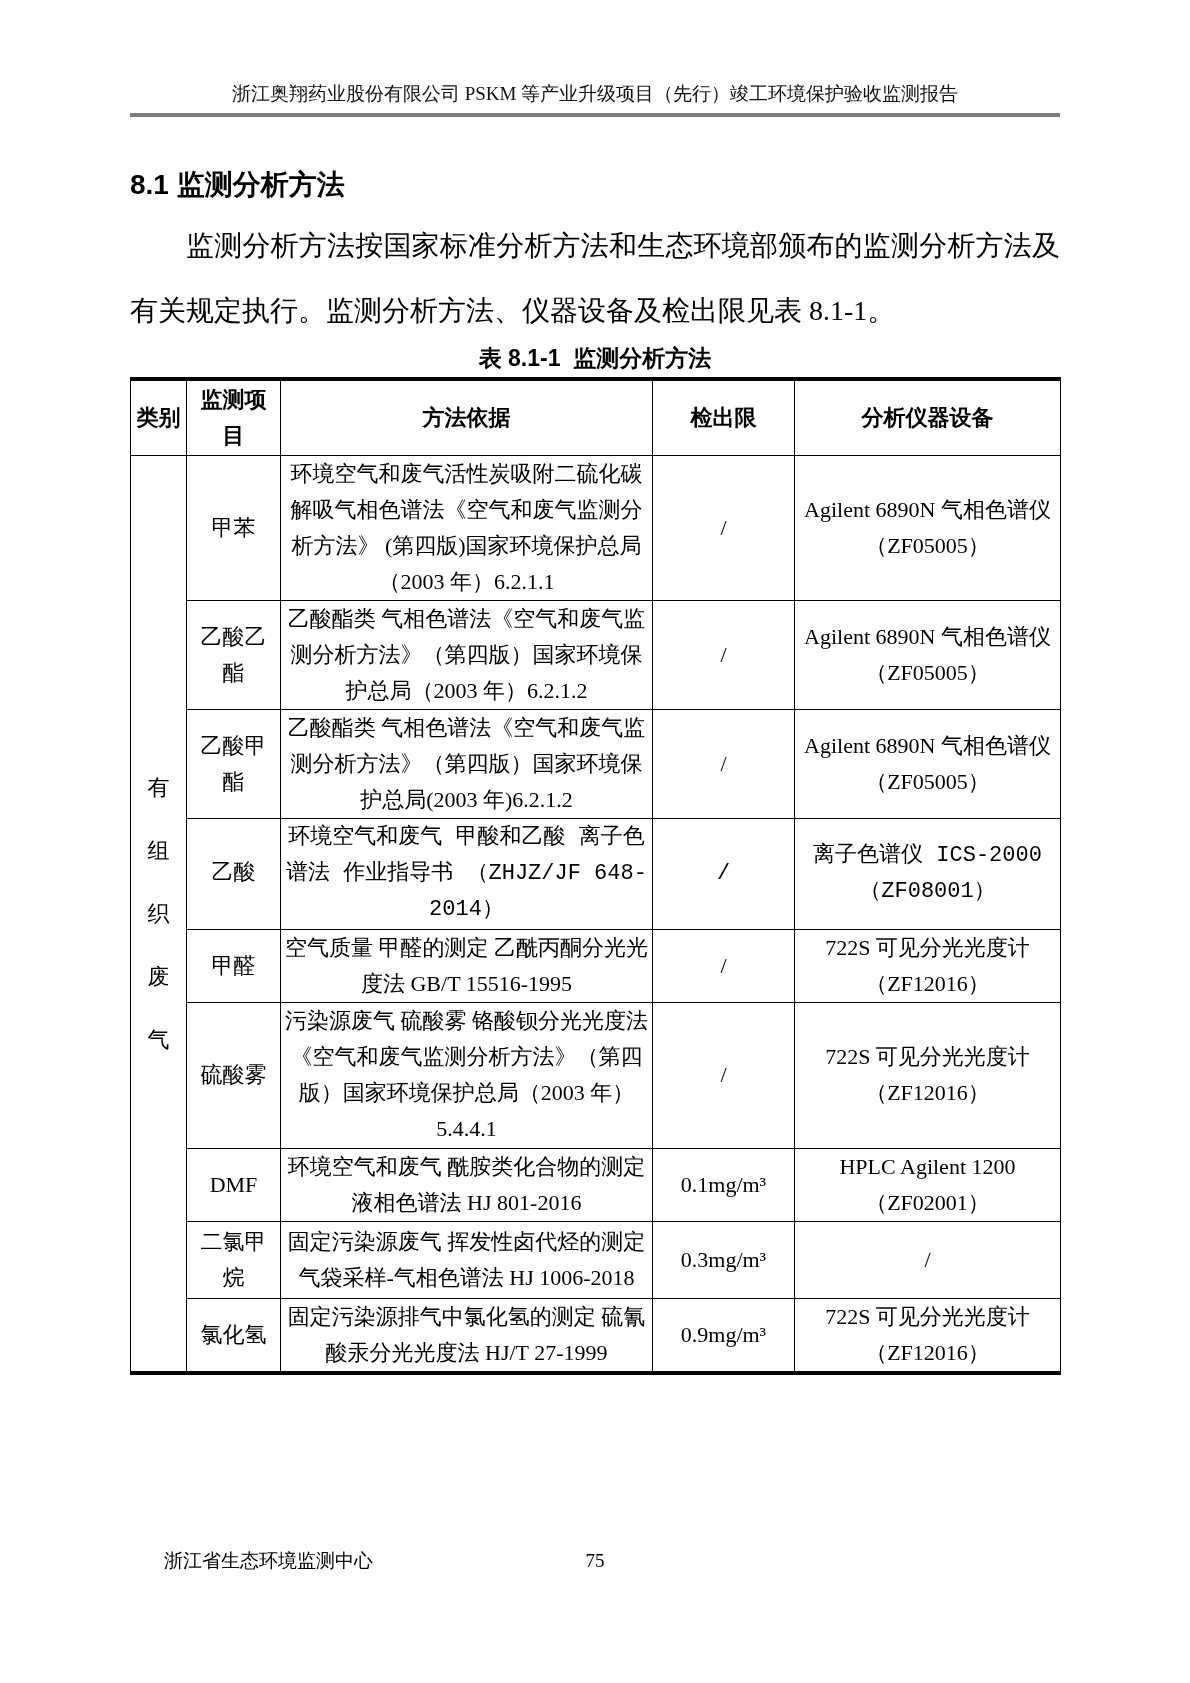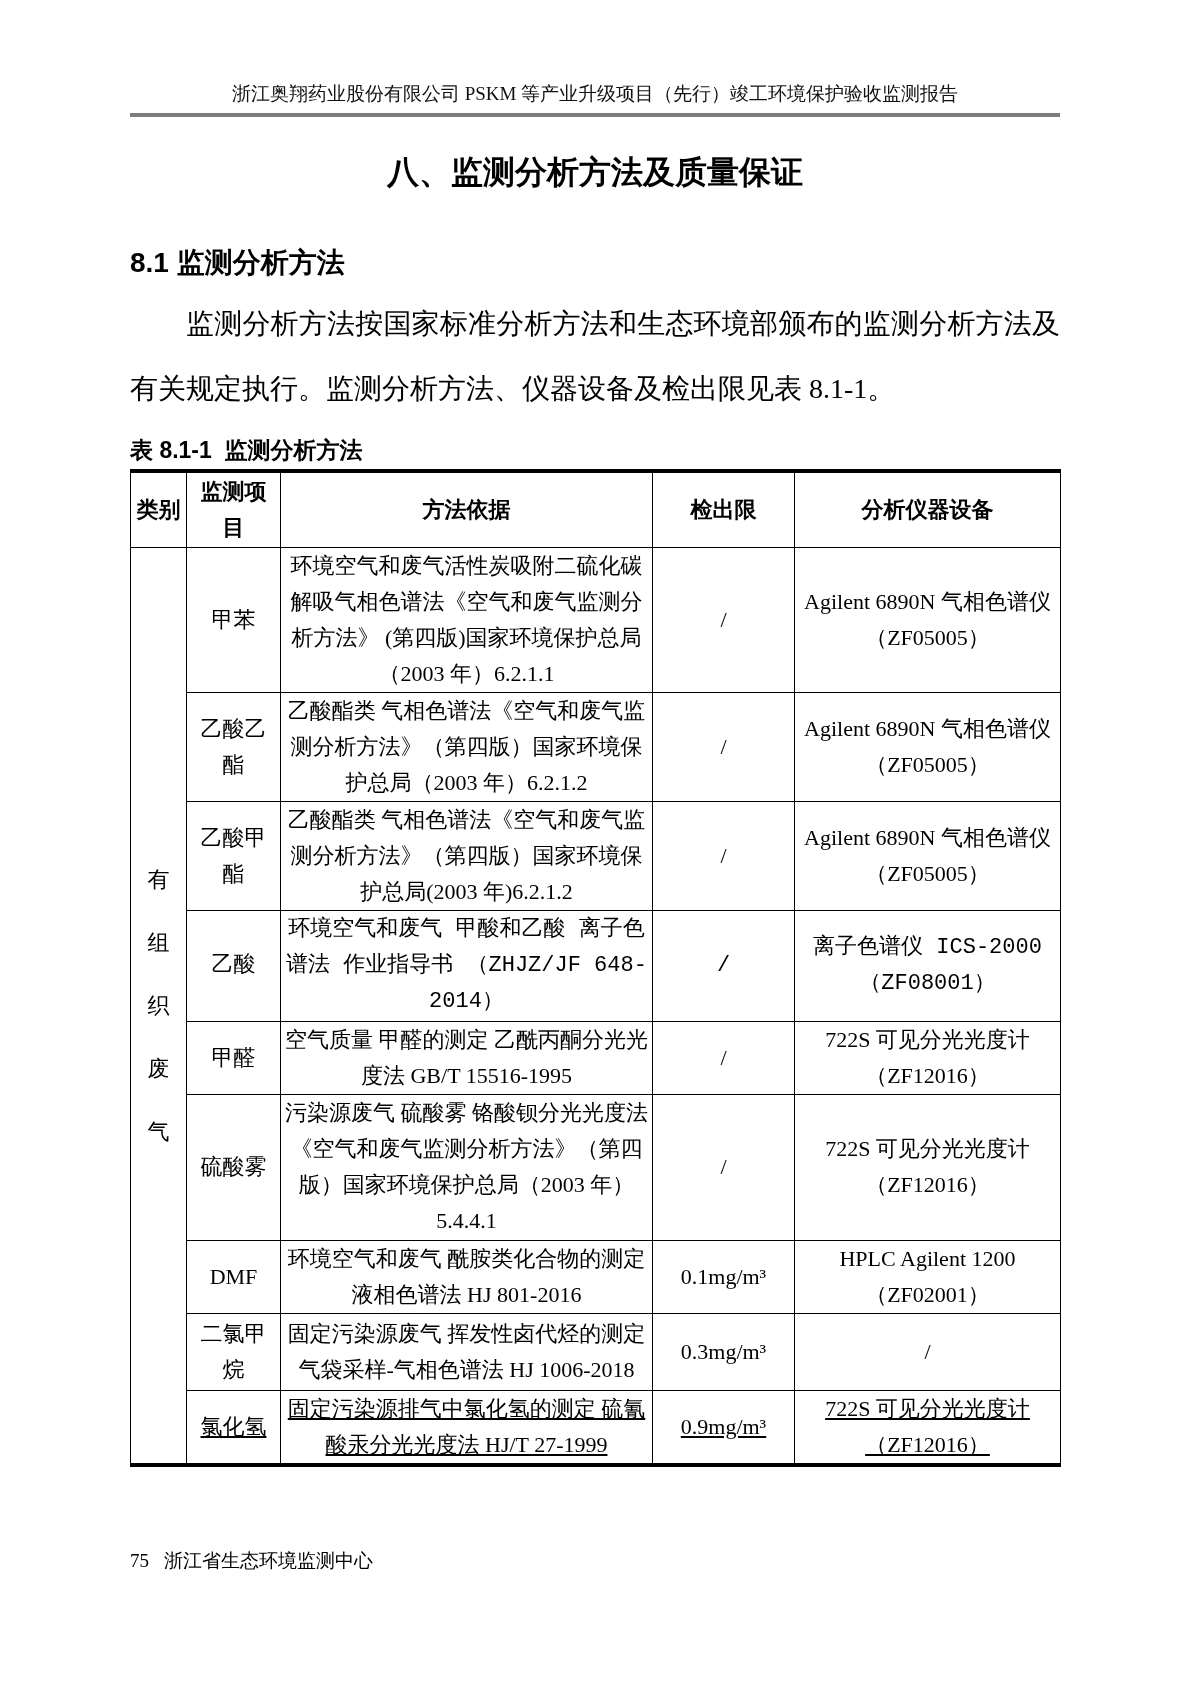--- a/index.html
+++ b/index.html
@@ -44,26 +44,25 @@
     text-align: left;
   }
   .body-paragraph {
     margin-top: 8px;
     font-size: 28px;
     line-height: 65px;
     text-align: justify;
     text-indent: 56px;
   }
   .table-caption {
-    margin-top: 14px;
     font-family: "Liberation Sans", "DejaVu Sans", sans-serif;
     font-weight: bold;
     font-size: 23px;
     line-height: 30px;
-    text-align: left;
+    text-align: center;
     white-space: pre-wrap;
   }
   table.methods {
     margin-top: 4px;
     width: 930px;
     table-layout: fixed;
     border-collapse: collapse;
     border-top: 4px solid #000;
     border-bottom: 4px solid #000;
     border-left: 1px solid #000;
@@ -92,49 +91,48 @@
   td.c3 { padding: 0 3px; }
   tr.hrow  { height: 76px;  }
   tr.row0  { height: 145px; }
   tr.row1  { height: 108px; }
   tr.row2  { height: 109px; }
   tr.row3  { height: 111px; font-family: Liberation Mono, monospace; }
   tr.row4  { height: 72px;  }
   tr.row5  { height: 146px; }
   tr.row6  { height: 69px;  }
   tr.row7  { height: 77px;  }
-  tr.row8  { height: 73px; text-decoration: underline;  }
+  tr.row8  { height: 73px;  }
   .vert {
     width: 1em;
     margin: 0 auto;
     line-height: 63px;
     word-break: break-all;
     text-align: center;
   }
   .footer {
     position: absolute;
     top: 1549px;
     left: 130px;
     width: 930px;
     font-size: 19px;
     line-height: 24px;
   }
   .footer-left { position: absolute; left: 34px; top: 0; }
-  .footer-page { position: absolute; left: 0; right: 0; top: 0; }
+  .footer-page { position: absolute; left: 0; right: 0; top: 0; text-align: center; }
 </style>
 </head>
 <body>
 
 <div class="page">
   <div class="content">
 
     <div class="page-header-text">浙江奥翔药业股份有限公司 PSKM 等产业升级项目（先行）竣工环境保护验收监测报告</div>
     <div class="header-rule"></div>
 
-    <div class="chapter-title">八、监测分析方法及质量保证</div>
 
     <div class="section-heading">8.1 监测分析方法</div>
 
     <p class="body-paragraph">监测分析方法按国家标准分析方法和生态环境部颁布的监测分析方法及有关规定执行。监测分析方法、仪器设备及检出限见表 8.1-1。</p>
 
     <div class="table-caption">表 8.1-1  监测分析方法</div>
 
     <table class="methods">
       <colgroup>
         <col class="c1">

